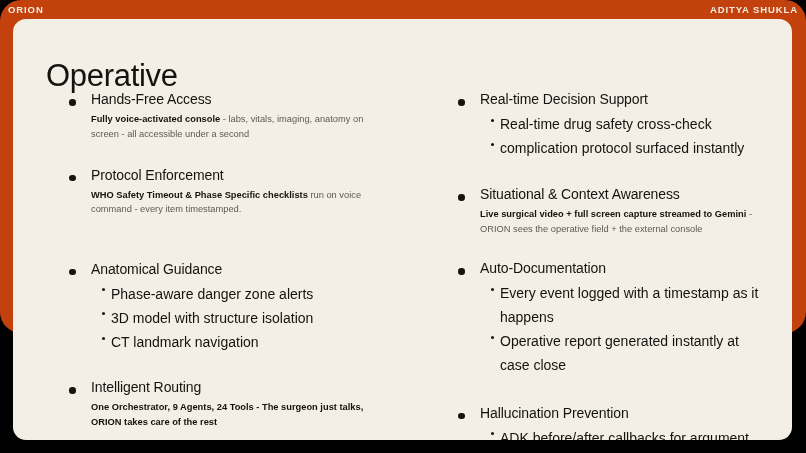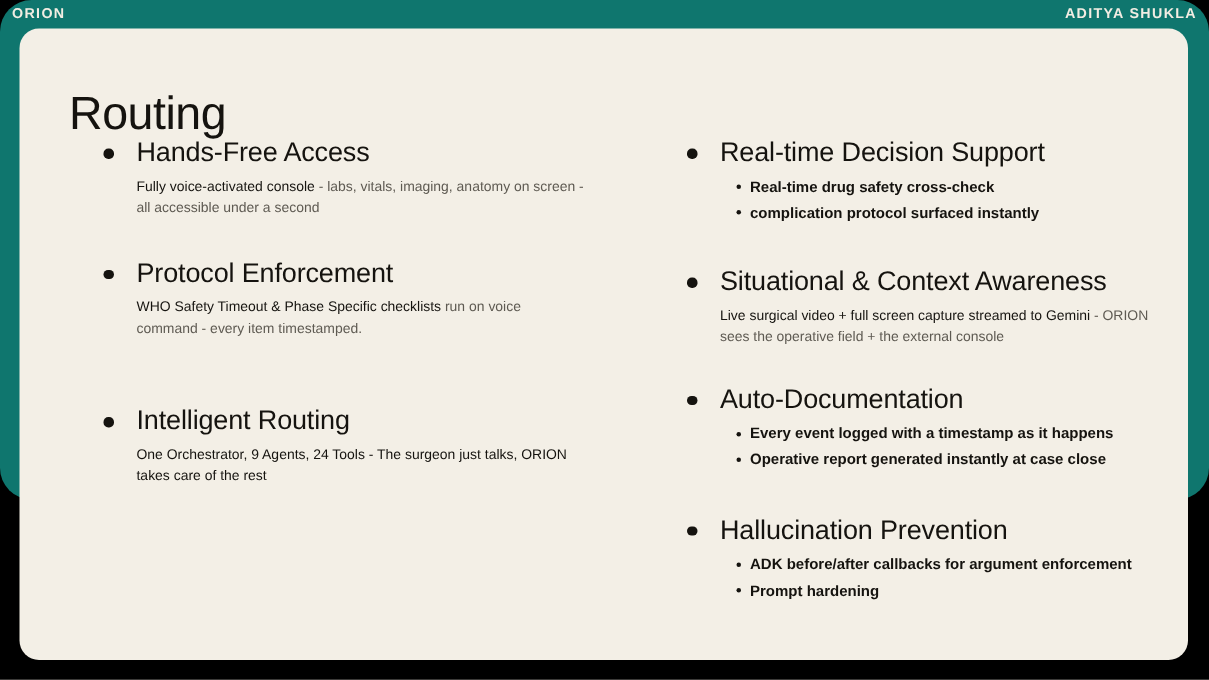--- a/index.html
+++ b/index.html
@@ -12,21 +12,21 @@
     height: 453px;
     overflow: hidden;
     font-family: "Liberation Sans", sans-serif;
     -webkit-font-smoothing: antialiased;
   }
 
   .slide {
     position: relative;
     width: 806px;
     height: 333px;
-    background: #0f766e;
+    background: #c2410c;
     border-radius: 21px;
   }
 
   
   .topbar {
     position: absolute;
     top: 0;
     left: 0;
     width: 806px;
     height: 19px;
@@ -97,49 +97,49 @@
     position: absolute;
     left: 11px;
     top: 8px;
     width: 6.5px;
     height: 6.5px;
     border-radius: 50%;
     background: #15130f;
   }
 
   .block-title {
-    font-size: 18px;
+    font-size: 14px;
     font-weight: 400;
     color: #15130f;
     line-height: 1.15;
     letter-spacing: -0.1px;
     margin: 0 0 5px 0;
   }
 
   .para {
     font-size: 9.3px;
     line-height: 1.55;
     color: #5e5a52;
     margin: 0;
     max-width: 310px;
   }
   .para b {
-    font-weight: 400;
+    font-weight: 700;
     color: #15130f;
   }
 
   .sublist {
     list-style: none;
     margin: 2px 0 0 0;
     padding: 0 0 0 11px;
   }
   .sublist li {
     position: relative;
-    font-size: 10px;
-    font-weight: 700;
+    font-size: 14px;
+    font-weight: 400;
     color: #15130f;
     line-height: 1.72;
     padding-left: 9px;
   }
   .sublist li::before {
     content: "";
     position: absolute;
     left: 0;
     top: 6.5px;
     width: 3px;
@@ -161,36 +161,45 @@
 
 <div class="slide">
 
   <div class="topbar">
     <span class="brand">ORION</span>
     <span class="author">ADITYA SHUKLA</span>
   </div>
 
   <div class="panel">
 
-    <h1 class="page-title">Routing</h1>
+    <h1 class="page-title">Operative</h1>
 
     <div class="columns">
       <div class="col col-left">
           <div class="block">
             <span class="main-bullet"></span>
             <div class="block-title">Hands-Free Access</div>
             <p class="para"><b>Fully voice-activated console</b><span> - labs, vitals, imaging, anatomy on screen - all accessible under a second</span></p>
           </div>
           <div class="block">
             <span class="main-bullet"></span>
             <div class="block-title">Protocol Enforcement</div>
             <p class="para"><b>WHO Safety Timeout &amp; Phase Specific checklists</b><span> run on voice command - every item timestamped.</span></p>
           </div>
           <div class="block">
             <span class="main-bullet"></span>
+            <div class="block-title">Anatomical Guidance</div>
+            <ul class="sublist">
+              <li>Phase-aware danger zone alerts</li>
+              <li>3D model with structure isolation</li>
+              <li>CT landmark navigation</li>
+            </ul>
+          </div>
+          <div class="block">
+            <span class="main-bullet"></span>
             <div class="block-title">Intelligent Routing</div>
             <p class="para"><b>One Orchestrator, 9 Agents, 24 Tools - The surgeon just talks, ORION takes care of the rest</b></p>
           </div>
         </div>
       <div class="col col-right">
           <div class="block">
             <span class="main-bullet"></span>
             <div class="block-title">Real-time Decision Support</div>
             <ul class="sublist">
               <li>Real-time drug safety cross-check</li>

